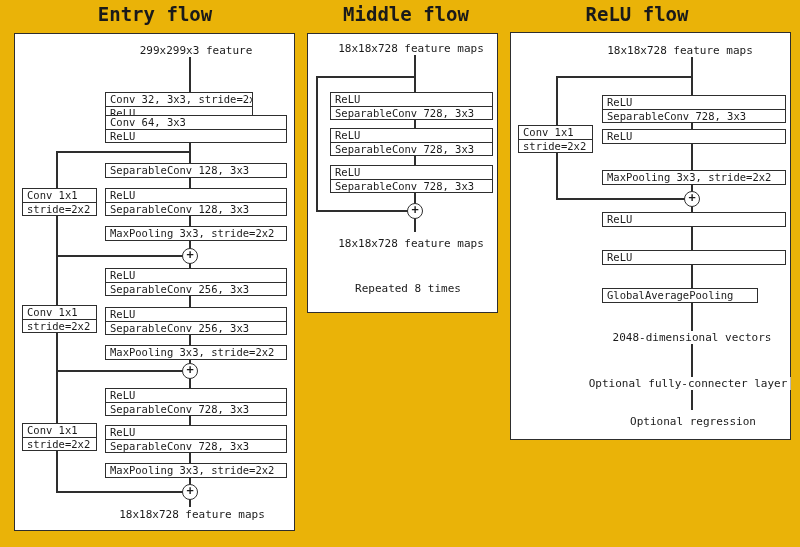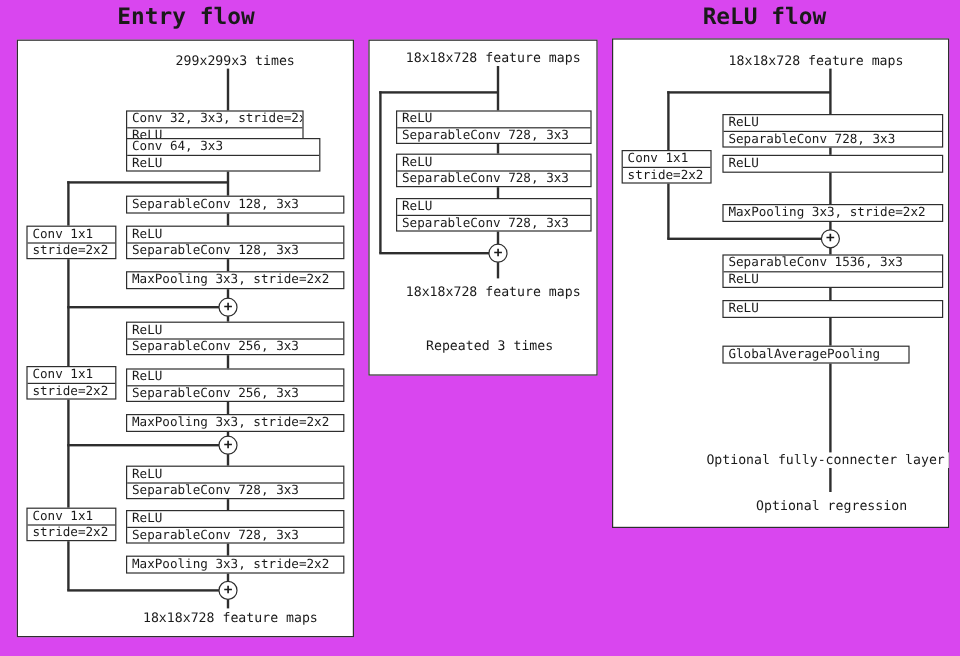--- a/index.html
+++ b/index.html
@@ -1,21 +1,21 @@
 <!DOCTYPE html>
 <html><head>
 <meta charset="utf-8">
 <style>
   * { box-sizing: border-box; margin: 0; padding: 0; }
   html, body { background: #ffffff; }
   #stage {
     position: relative;
     width: 800px;
     height: 547px;
-    background: #d946ef;
+    background: #eab308;
     font-family: "DejaVu Sans Mono", "Liberation Mono", monospace;
     color: #1a1a1a;
     overflow: hidden;
   }
   .panel {
     position: absolute;
     border: 1.5px solid #2e2e2e;
     background: #ffffff;
   }
   .vline { position: absolute; width: 1.5px; background: #2e2e2e; }
@@ -83,27 +83,27 @@
   <div class="vline" style="left:316px;top:76px;height:135px"></div>
   <div class="hline" style="left:316px;top:76px;width:99px"></div>
   <div class="hline" style="left:316px;top:210px;width:99px"></div>
 
   <div class="vline" style="left:691px;top:57px;height:353px"></div>
   <div class="vline" style="left:556px;top:76px;height:123px"></div>
   <div class="hline" style="left:556px;top:76px;width:136px"></div>
   <div class="hline" style="left:556px;top:198px;width:136px"></div>
 
   <div class="title" style="left:155px;top:3px">Entry flow</div>
-  <div class="lbl" style="left:196px;top:44px">299x299x3 times</div>
+  <div class="lbl" style="left:196px;top:44px">299x299x3 feature</div>
 
   <div class="nbox" style="left:105px;top:92px;width:148px">
     <div class="row">Conv 32, 3x3, stride=2x2</div>
     <div class="row">ReLU</div>
   </div>
-  <div class="nbox" style="left:105px;top:115px;width:162px">
+  <div class="nbox" style="left:105px;top:115px;width:182px">
     <div class="row">Conv 64, 3x3</div>
     <div class="row">ReLU</div>
   </div>
   <div class="nbox" style="left:105px;top:163px;width:182px">
     <div class="row">SeparableConv 128, 3x3</div>
   </div>
   <div class="nbox" style="left:105px;top:188px;width:182px">
     <div class="row">ReLU</div>
     <div class="row">SeparableConv 128, 3x3</div>
   </div>
@@ -145,67 +145,68 @@
     <div class="row">Conv 1x1</div>
     <div class="row">stride=2x2</div>
   </div>
 
   <div class="plus" style="left:182px;top:248px">+</div>
   <div class="plus" style="left:182px;top:363px">+</div>
   <div class="plus" style="left:182px;top:484px">+</div>
 
   <div class="lbl" style="left:192px;top:508px">18x18x728 feature maps</div>
 
+  <div class="title" style="left:406px;top:3px">Middle flow</div>
   <div class="lbl" style="left:411px;top:42px">18x18x728 feature maps</div>
 
   <div class="nbox" style="left:330px;top:92px;width:163px">
     <div class="row">ReLU</div>
     <div class="row">SeparableConv 728, 3x3</div>
   </div>
   <div class="nbox" style="left:330px;top:128px;width:163px">
     <div class="row">ReLU</div>
     <div class="row">SeparableConv 728, 3x3</div>
   </div>
   <div class="nbox" style="left:330px;top:165px;width:163px">
     <div class="row">ReLU</div>
     <div class="row">SeparableConv 728, 3x3</div>
   </div>
 
   <div class="plus" style="left:407px;top:203px">+</div>
 
   <div class="lbl" style="left:411px;top:237px">18x18x728 feature maps</div>
-  <div class="lbl" style="left:408px;top:282px">Repeated 3 times</div>
+  <div class="lbl" style="left:408px;top:282px">Repeated 8 times</div>
 
   <div class="title" style="left:637px;top:3px">ReLU flow</div>
   <div class="lbl" style="left:680px;top:44px">18x18x728 feature maps</div>
 
   <div class="nbox" style="left:518px;top:125px;width:75px">
     <div class="row">Conv 1x1</div>
     <div class="row">stride=2x2</div>
   </div>
 
   <div class="nbox" style="left:602px;top:95px;width:184px">
     <div class="row">ReLU</div>
     <div class="row">SeparableConv 728, 3x3</div>
   </div>
   <div class="nbox" style="left:602px;top:129px;width:184px">
     <div class="row">ReLU</div>
   </div>
   <div class="nbox" style="left:602px;top:170px;width:184px">
     <div class="row">MaxPooling 3x3, stride=2x2</div>
   </div>
   <div class="nbox" style="left:602px;top:212px;width:184px">
-    <div class="row">SeparableConv 1536, 3x3</div>
     <div class="row">ReLU</div>
   </div>
   <div class="nbox" style="left:602px;top:250px;width:184px">
     <div class="row">ReLU</div>
   </div>
   <div class="nbox" style="left:602px;top:288px;width:156px">
     <div class="row">GlobalAveragePooling</div>
   </div>
 
   <div class="plus" style="left:684px;top:191px">+</div>
 
+  <div class="lbl" style="left:692px;top:331px">2048-dimensional vectors</div>
   <div class="lbl" style="left:688px;top:377px">Optional fully-connecter layer</div>
   <div class="lbl" style="left:693px;top:415px">Optional regression</div>
 
 </div>
 
 </body></html>

